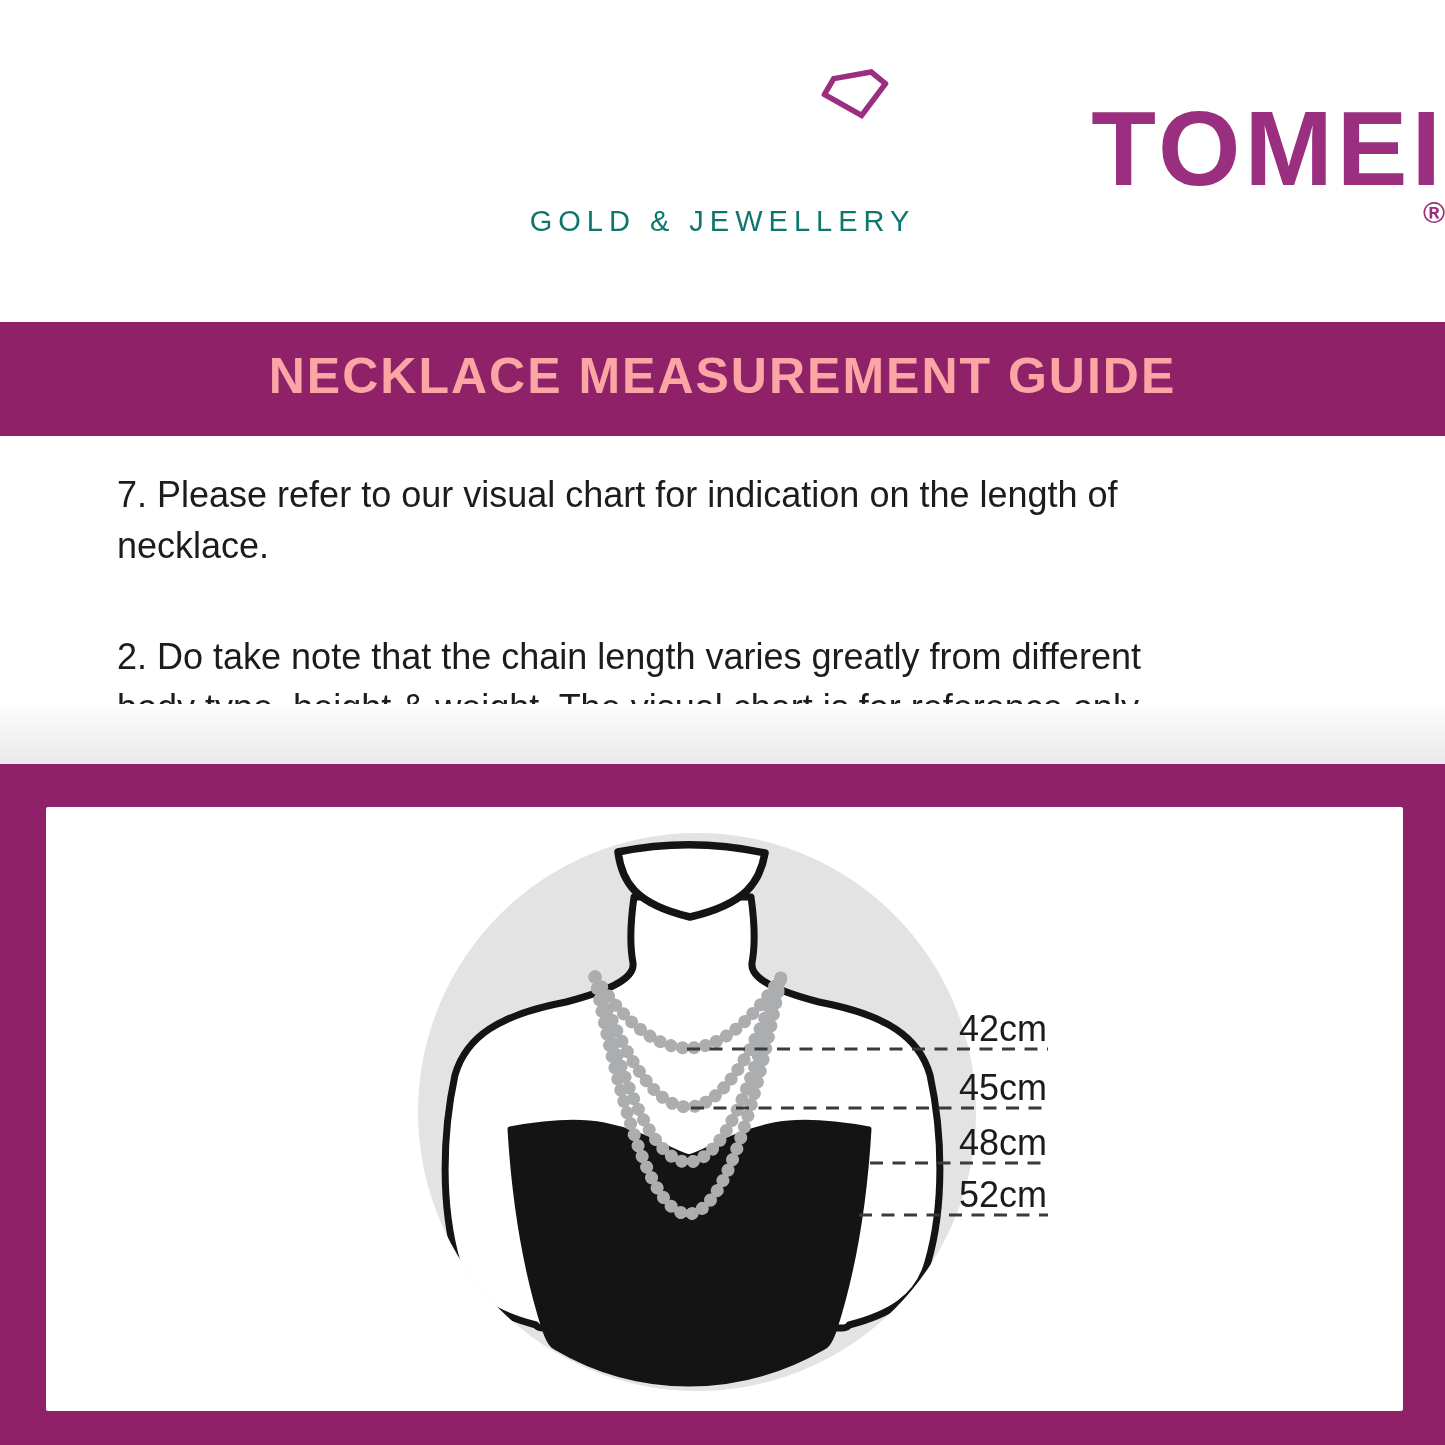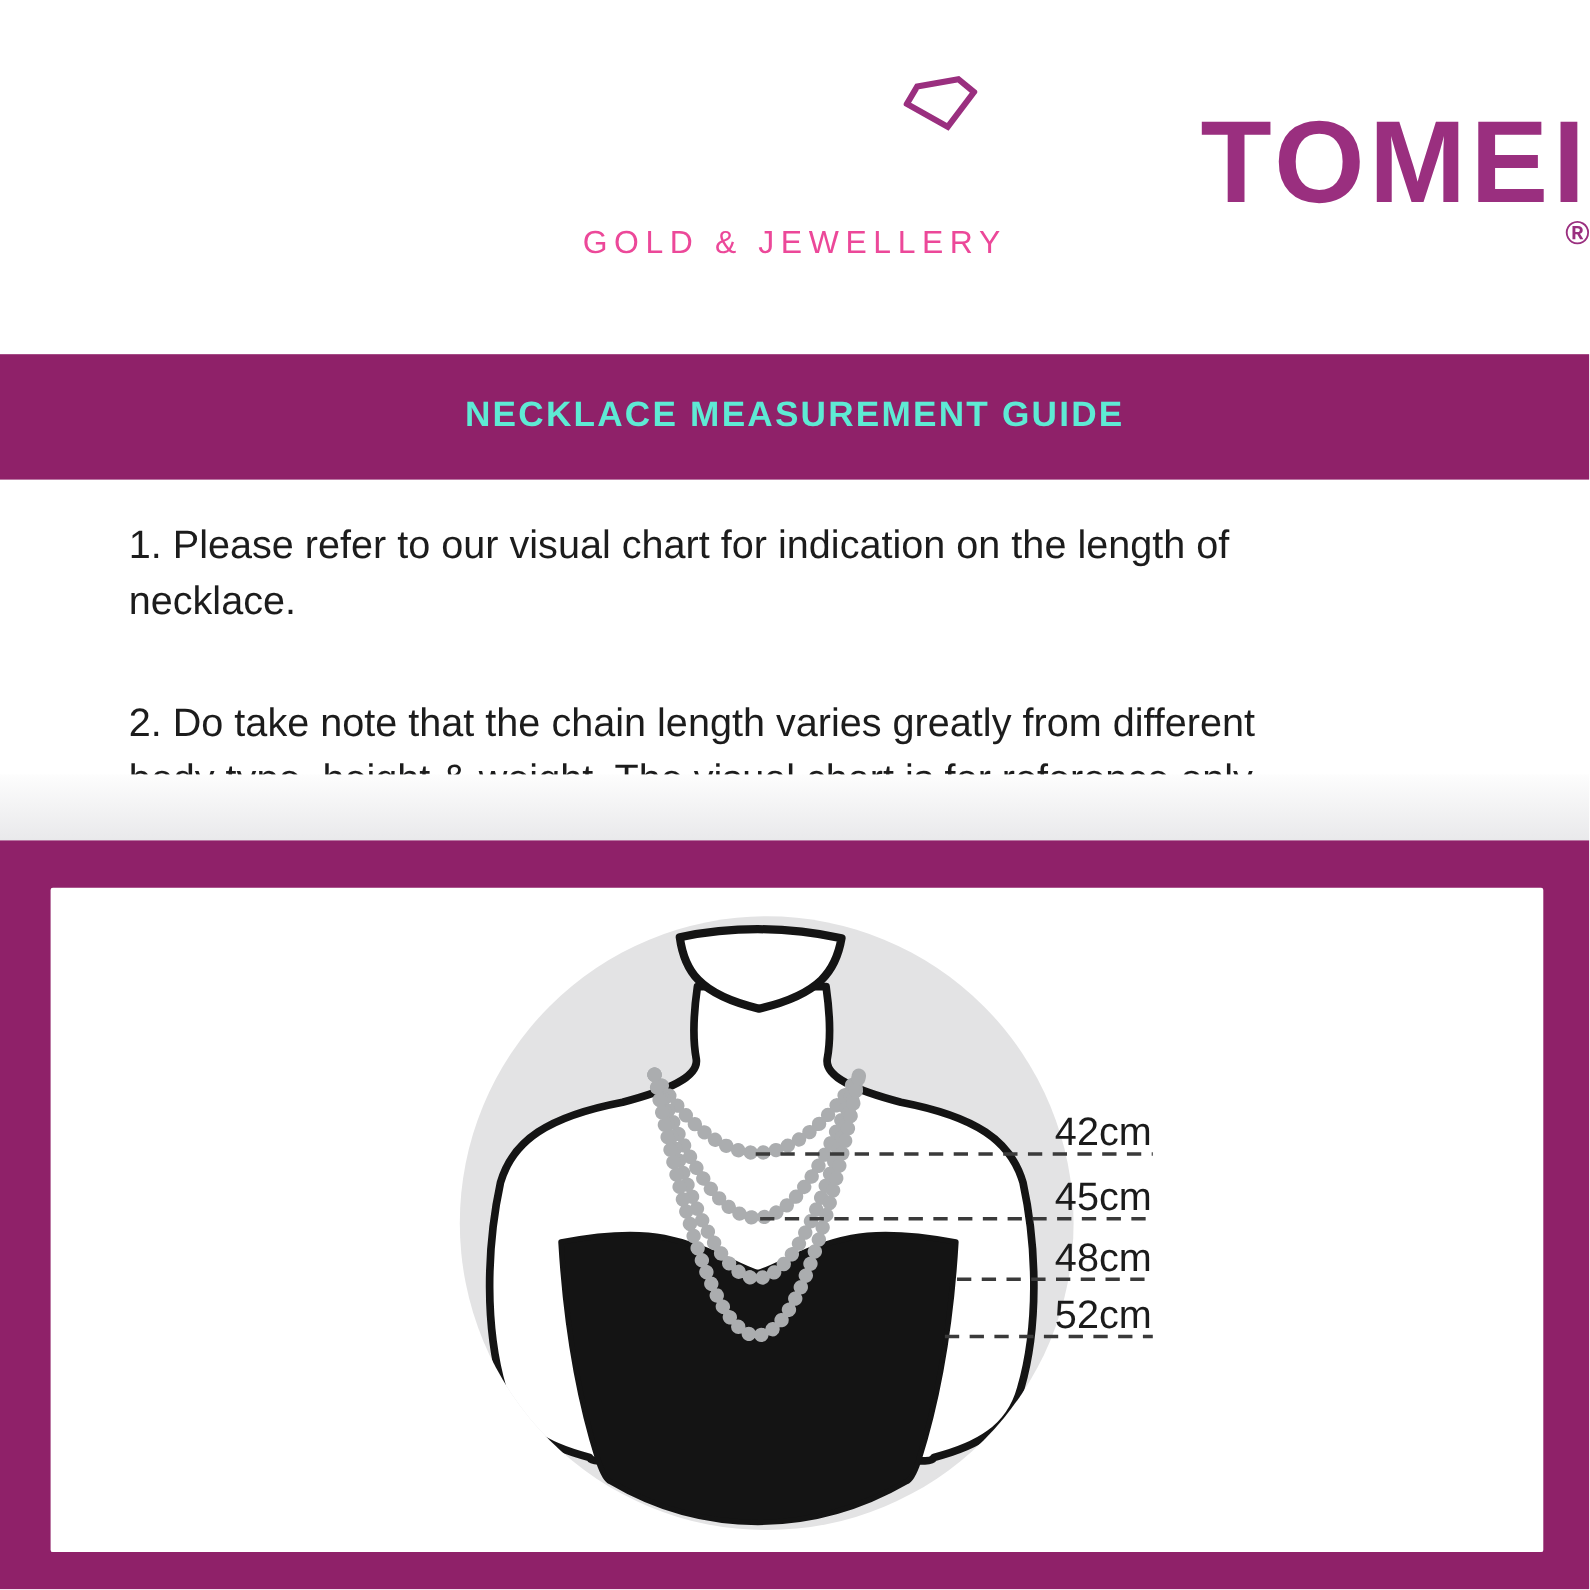--- a/index.html
+++ b/index.html
@@ -24,31 +24,31 @@
     color:#9A2F7F;line-height:0.92;white-space:nowrap;
   }
   .registered-mark{
     font-size:30px;font-weight:bold;color:#9A2F7F;
     margin:0 0 8px 12px;line-height:1;
   }
   .brand-tagline{
     position:absolute;left:0;right:0;top:205px;
     text-align:center;
     font-size:29px;font-weight:500;letter-spacing:6px;
-    color:#ec4899;white-space:nowrap;
+    color:#0f766e;white-space:nowrap;
   }
   
   .title-banner{
     position:absolute;left:0;top:322px;width:1445px;height:114px;
     background:#8F2169;
     display:flex;align-items:center;justify-content:center;
     padding-bottom:0;box-sizing:border-box;
   }
   .title-banner span{
-    color:#5eead4;font-size:32px;font-weight:bold;letter-spacing:2px;
+    color:#fca5a5;font-size:50px;font-weight:bold;letter-spacing:2px;
     white-space:nowrap;margin-bottom:6px;
   }
   
   .instructions{
     position:absolute;left:117px;top:469px;width:1280px;
     color:#1C1C1C;font-size:36px;line-height:51px;
   }
   .instructions p{
     margin:0;white-space:pre-line;
   }
@@ -88,21 +88,21 @@
     <span class="registered-mark">®</span>
   </div>
 
   <div class="brand-tagline">GOLD &amp; JEWELLERY</div>
 
   <div class="title-banner">
     <span>NECKLACE MEASUREMENT GUIDE</span>
   </div>
 
   <div class="instructions">
-    <p>1. Please refer to our visual chart for indication on the length of
+    <p>7. Please refer to our visual chart for indication on the length of
 necklace.</p>
     <p>2. Do take note that the chain length varies greatly from different
 body type, height &amp; weight. The visual chart is for reference only.</p>
   </div>
 
   <div class="fade-strip"></div>
 
   <div class="bottom-section">
     <div class="measurement-panel">
       <svg viewBox="0 0 1357 601">

